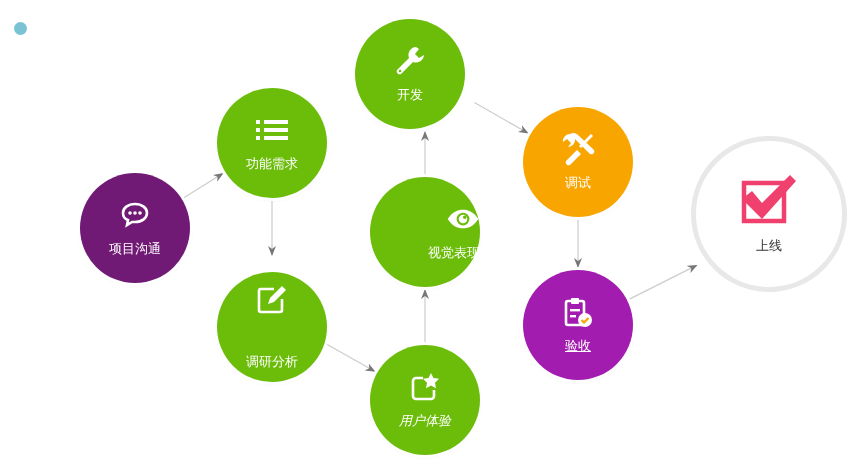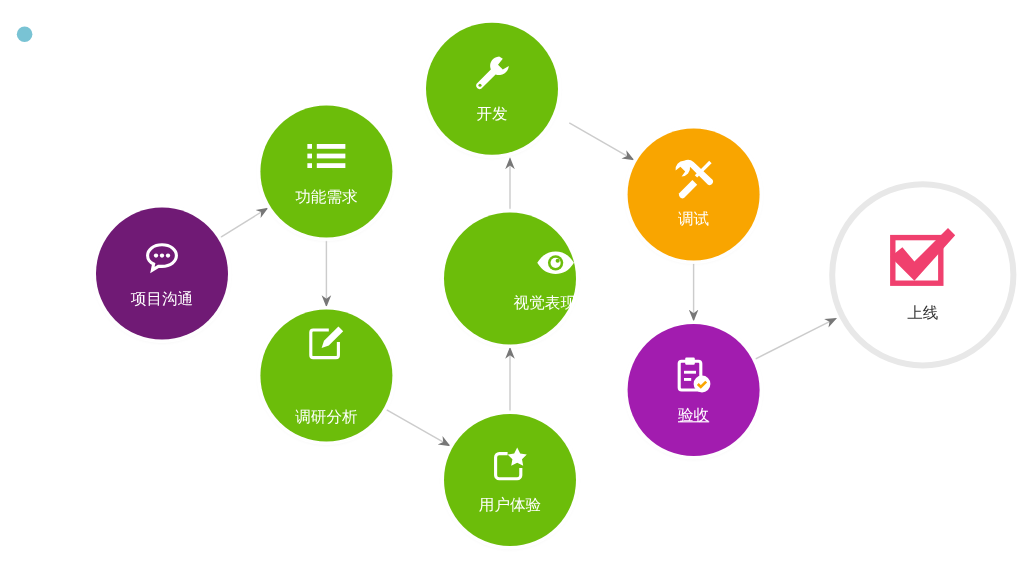--- a/index.html
+++ b/index.html
@@ -59,30 +59,30 @@
           <rect x="0" y="1" width="4" height="4" fill="#fff"></rect>
           <rect x="0" y="9" width="4" height="4" fill="#fff"></rect>
           <rect x="0" y="17" width="4" height="4" fill="#fff"></rect>
           <rect x="8" y="1" width="24" height="4" fill="#fff"></rect>
           <rect x="8" y="9" width="24" height="4" fill="#fff"></rect>
           <rect x="8" y="17" width="24" height="4" fill="#fff"></rect>
         </svg>
 </span>
       <span class="label">功能需求</span>
     </div>
-    <div class="node" style="left: 217px; top: 258px; width: 110px; height: 110px; background: rgb(108, 189, 10); gap: 28px;">
+    <div class="node" style="left: 217px; top: 272px; width: 110px; height: 110px; background: rgb(108, 189, 10); gap: 28px;">
       <span class="icon">
   <svg width="32" height="30" viewBox="0 0 32 30">
           <path d="M18 4H5a2 2 0 0 0-2 2v19a2 2 0 0 0 2 2h19a2 2 0 0 0 2-2V14" fill="none" stroke="#fff" stroke-width="2.6"></path>
           <path d="M12 19l2-6L26 1l4 4-12 12z" fill="#fff"></path>
         </svg>
 </span>
       <span class="label">调研分析</span>
     </div>
-    <div class="node" style="left: 370px; top: 345px; width: 110px; height: 110px; background: rgb(108, 189, 10);">
+    <div class="node" style="left: 370px; top: 345px; width: 110px; height: 110px; background: rgb(108, 189, 10); font-style: italic;">
       <span class="icon">
   <svg width="30" height="30" viewBox="0 0 30 30">
           <path d="M13 6H6a3 3 0 0 0-3 3v15a3 3 0 0 0 3 3h15a3 3 0 0 0 3-3v-6" fill="none" stroke="#fff" stroke-width="2.6"></path>
           <path d="M21 1l2.5 5 5.5.8-4 3.9 1 5.5-5-2.6-5 2.6 1-5.5-4-3.9 5.5-.8z" fill="#fff"></path>
         </svg>
 </span>
       <span class="label">用户体验</span>
     </div>
     <div class="node" style="left: 370px; top: 177px; width: 110px; height: 110px; background: rgb(108, 189, 10); align-items: flex-end;">
       <span class="icon">
@@ -120,21 +120,21 @@
           <rect x="3" y="5" width="18" height="24" rx="2" fill="none" stroke="#fff" stroke-width="2.6"></rect>
           <rect x="8" y="2" width="8" height="6" rx="1" fill="#fff"></rect>
           <rect x="7" y="13" width="10" height="2.4" fill="#fff"></rect>
           <rect x="7" y="19" width="6" height="2.4" fill="#fff"></rect>
           <circle cx="22" cy="24" r="7" fill="#fff"></circle>
           <path d="M18.5 24l2.5 2.5 4.5-4.5" fill="none" stroke="#f9a500" stroke-width="2.2"></path>
         </svg>
 </span>
       <span class="label">验收</span>
     </div>
-    <div class="node final" style="left: 691px; top: 151px; width: 156px; height: 156px;">
+    <div class="node final" style="left: 691px; top: 136px; width: 156px; height: 156px;">
       <span class="icon" style="width: 58px; height: 52px;">
   <svg width="58" height="52" viewBox="0 0 58 52">
           <rect x="4" y="10" width="40" height="38" fill="none" stroke="#f0406e" stroke-width="4.5"></rect>
           <path d="M2 26l10-8 10 12L50 2l6 6-34 38z" fill="#f0406e"></path>
         </svg>
 </span>
       <span class="label" style="margin-top: 12px;">上线</span>
     </div>
   </div>
 

